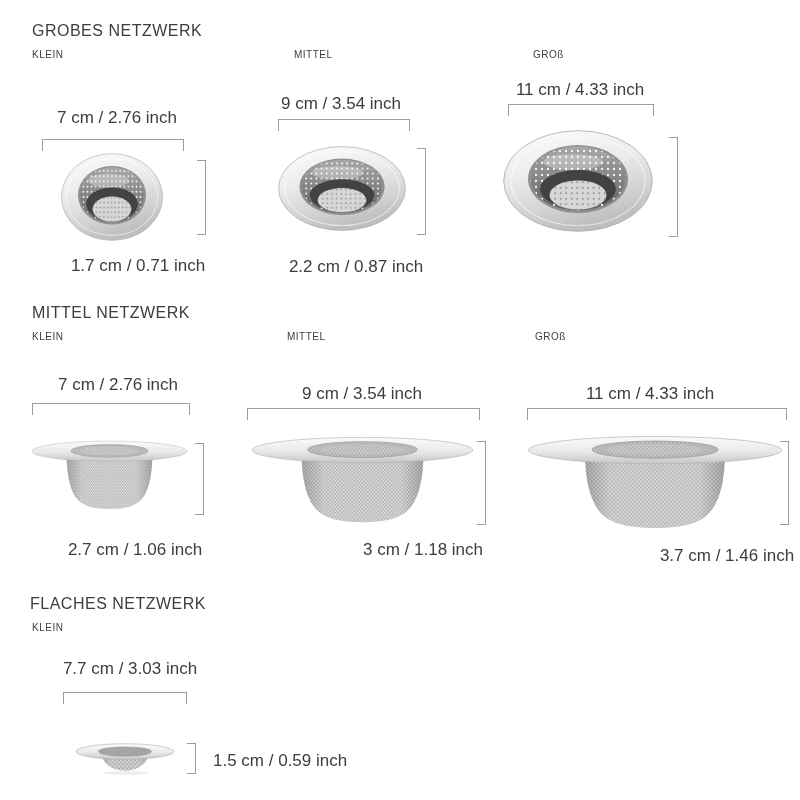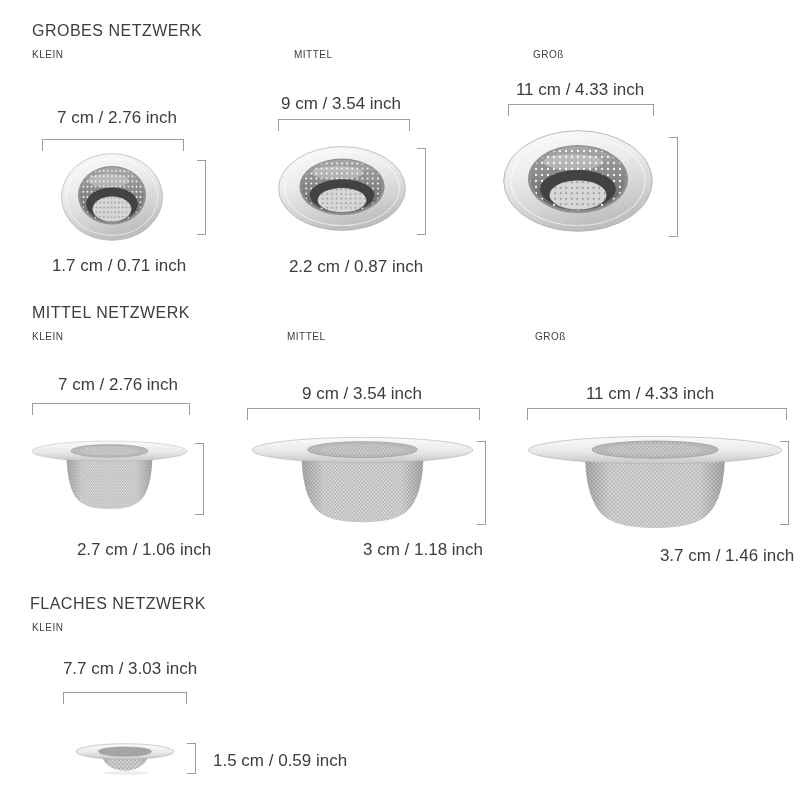--- a/index.html
+++ b/index.html
@@ -103,21 +103,21 @@
   <div class="abs size-lbl" style="left:32px;top:49px">KLEIN</div>
   <div class="abs size-lbl" style="left:294px;top:49px">MITTEL</div>
   <div class="abs size-lbl" style="left:533px;top:49px">GROß</div>
 
   <div class="abs dim c" style="left:37px;top:108px;width:160px">7 cm / 2.76 inch</div>
   <div class="abs hbr" style="left:42px;top:139px;width:140px"></div>
   <svg class="abs" style="left:61px;top:153px" width="102" height="88">
       <use href="#symCoarse"></use>
     </svg>
   <div class="abs vbr" style="left:197px;top:160px;height:73px"></div>
-  <div class="abs dim c" style="left:39px;top:256px;width:160px">1.7 cm / 0.71 inch</div>
+  <div class="abs dim c" style="left:58px;top:256px;width:160px">1.7 cm / 0.71 inch</div>
 
   <div class="abs dim c" style="left:261px;top:94px;width:160px">9 cm / 3.54 inch</div>
   <div class="abs hbr" style="left:278px;top:119px;width:130px"></div>
   <svg class="abs" style="left:278px;top:146px" width="128" height="85">
       <use href="#symCoarse"></use>
     </svg>
   <div class="abs vbr" style="left:417px;top:148px;height:85px"></div>
   <div class="abs dim c" style="left:276px;top:257px;width:160px">2.2 cm / 0.87 inch</div>
 
   <div class="abs dim c" style="left:500px;top:80px;width:160px">11 cm / 4.33 inch</div>
@@ -131,21 +131,21 @@
   <div class="abs size-lbl" style="left:32px;top:331px">KLEIN</div>
   <div class="abs size-lbl" style="left:287px;top:331px">MITTEL</div>
   <div class="abs size-lbl" style="left:535px;top:331px">GROß</div>
 
   <div class="abs dim c" style="left:38px;top:375px;width:160px">7 cm / 2.76 inch</div>
   <div class="abs hbr" style="left:32px;top:403px;width:156px"></div>
   <svg class="abs" style="left:31px;top:440px" width="157" height="72">
       <use href="#symFine"></use>
     </svg>
   <div class="abs vbr" style="left:195px;top:443px;height:70px"></div>
-  <div class="abs dim c" style="left:64px;top:540px;width:160px">2.7 cm / 1.06 inch</div>
+  <div class="abs dim c" style="left:55px;top:540px;width:160px">2.7 cm / 1.06 inch</div>
 
   <div class="abs dim c" style="left:282px;top:384px;width:160px">9 cm / 3.54 inch</div>
   <div class="abs hbr" style="left:247px;top:408px;width:231px"></div>
   <svg class="abs" style="left:251px;top:436px" width="223" height="90">
       <use href="#symFine"></use>
     </svg>
   <div class="abs vbr" style="left:477px;top:441px;height:82px"></div>
   <div class="abs dim c" style="left:343px;top:540px;width:160px">3 cm / 1.18 inch</div>
 
   <div class="abs dim c" style="left:570px;top:384px;width:160px">11 cm / 4.33 inch</div>

